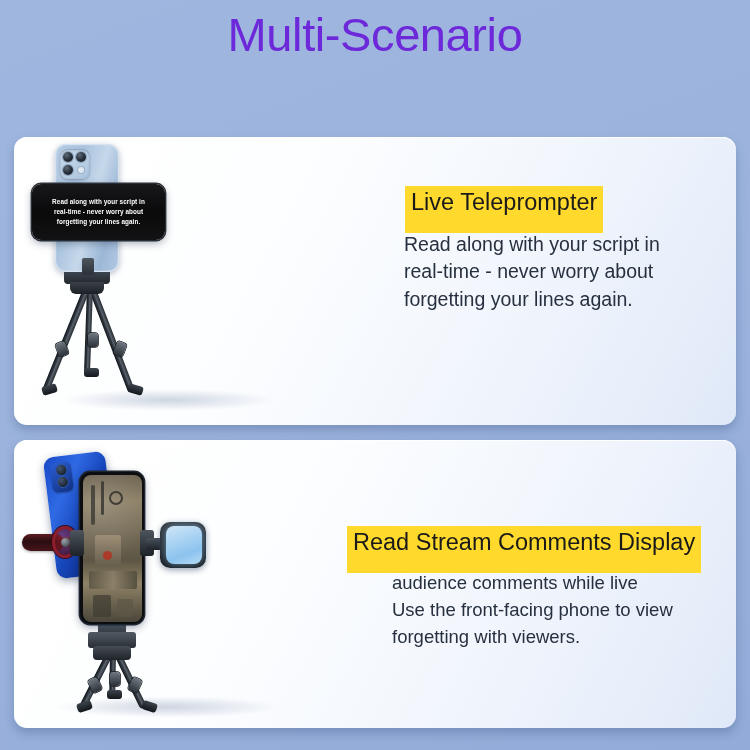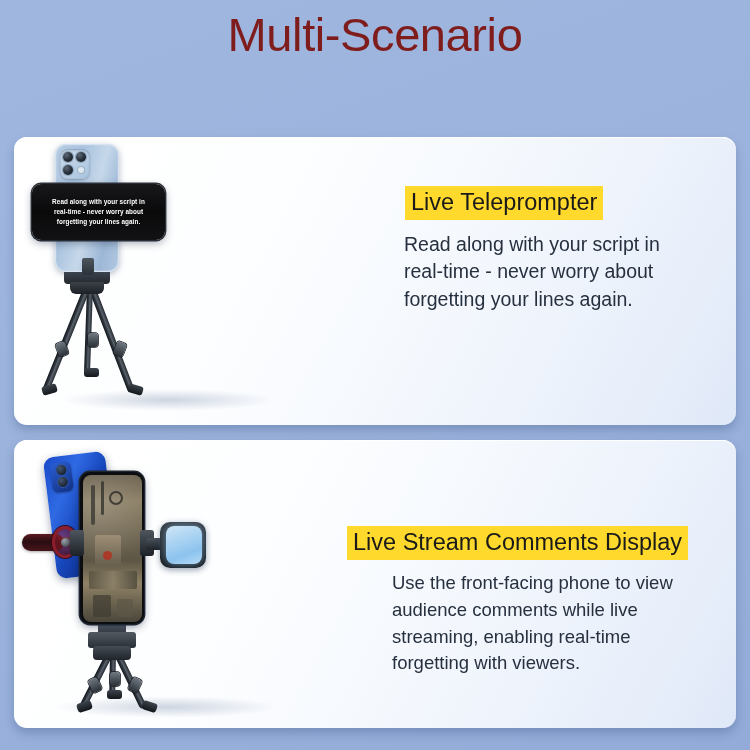--- a/index.html
+++ b/index.html
@@ -12,21 +12,21 @@
     background: linear-gradient(160deg,#9fb7df 0%,#9cb4dd 40%,#93abd8 100%);
     position:relative;
   }
 
   
   .page-title{
     position:absolute; top:8px; left:0; width:750px;
     text-align:center;
     font-size:47px; line-height:1.17;
     font-weight:400;
-    color:#7f1d1d;
+    color:#6d28d9;
     letter-spacing:-0.4px;
   }
   .page-title .ln{ display:block; }
 
   
   .card{
     position:absolute;
     left:14px; width:722px;
     border-radius:13px;
     background:
@@ -52,21 +52,21 @@
     padding-top:0;
   }
 
   
   .hl{
     display:inline-block;
     background:#ffd92b;
     color:#1a1a1a;
     font-size:23.5px;
     line-height:1.22;
-    padding:2px 6px 3px 6px;
+    padding:2px 6px 16px 6px;
     white-space:nowrap;
   }
   .body-txt{
     color:#27303f;
     font-size:19.5px;
     line-height:1.40;
     white-space:nowrap;
   }
   .body-txt .ln{ display:block; }
 
@@ -405,23 +405,22 @@
         <div class="clamp-r"></div>
 
         <div class="led-arm"></div>
         <div class="led-body"></div>
         <div class="led-face"></div>
 
       </div>
     </div>
 
     <div class="copy copy-2">
-      <span class="hl">Live Stream Comments Display</span>
+      <span class="hl">Read Stream Comments Display</span>
       <div class="body-txt">
+        <span class="ln">audience comments while live</span>
         <span class="ln">Use the front-facing phone to view</span>
-        <span class="ln">audience comments while live</span>
-        <span class="ln">streaming, enabling real-time</span>
         <span class="ln"> forgetting with viewers.</span>
       </div>
     </div>
 
   </div>
 </div>
 
 </body></html>

